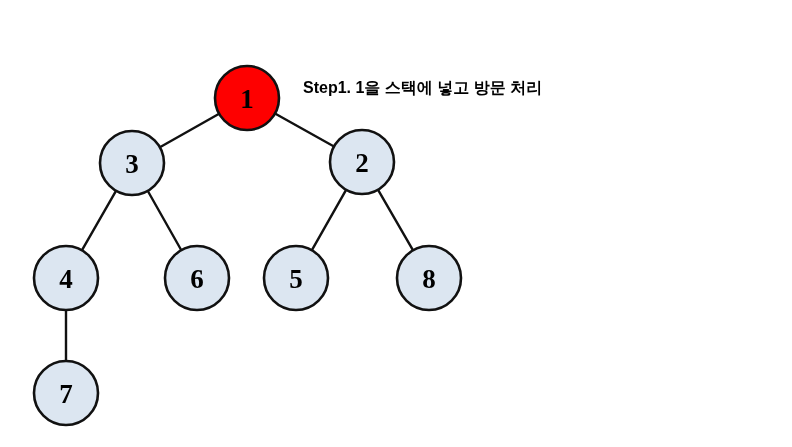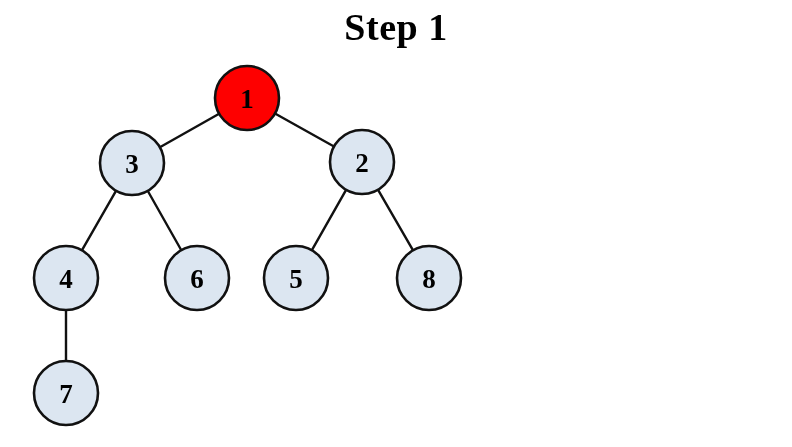--- a/index.html
+++ b/index.html
@@ -65,22 +65,22 @@
     fill: #000000;
     text-anchor: middle;
     dominant-baseline: central;
   }
 </style>
 </head>
 <body>
 
 <div id="canvas">
 
-  <div id="page-title">Step 1</div>
 
+  <div id="annotation">Step1. 1을 스택에 넣고 방문 처리</div>
 
   <svg id="graph-svg" viewBox="0 0 792 447">
     <g id="edge-layer">
         <line x1="220.01255199967585" y1="113.25377495670496" x2="158.98744800032415" y2="147.74622504329503" class="graph-edge" stroke="#111111"></line>
         <line x1="274.0877575329428" y1="113.07492593137688" x2="334.9122424670572" y2="146.92507406862313" class="graph-edge" stroke="#111111"></line>
         <line x1="116.56936343895967" y1="189.88671521999453" x2="81.43063656104033" y2="251.11328478000547" class="graph-edge" stroke="#111111"></line>
         <line x1="147.25377495670497" y1="189.98744800032415" x2="181.74622504329503" y2="251.01255199967585" class="graph-edge" stroke="#111111"></line>
         <line x1="346.66974827309315" y1="188.94407879274536" x2="311.33025172690685" y2="251.05592120725464" class="graph-edge" stroke="#111111"></line>
         <line x1="377.5047498991239" y1="188.84404460146825" x2="413.4952501008761" y2="251.15595539853175" class="graph-edge" stroke="#111111"></line>
         <line x1="66" y1="309" x2="66" y2="362" class="graph-edge" stroke="#111111"></line>

